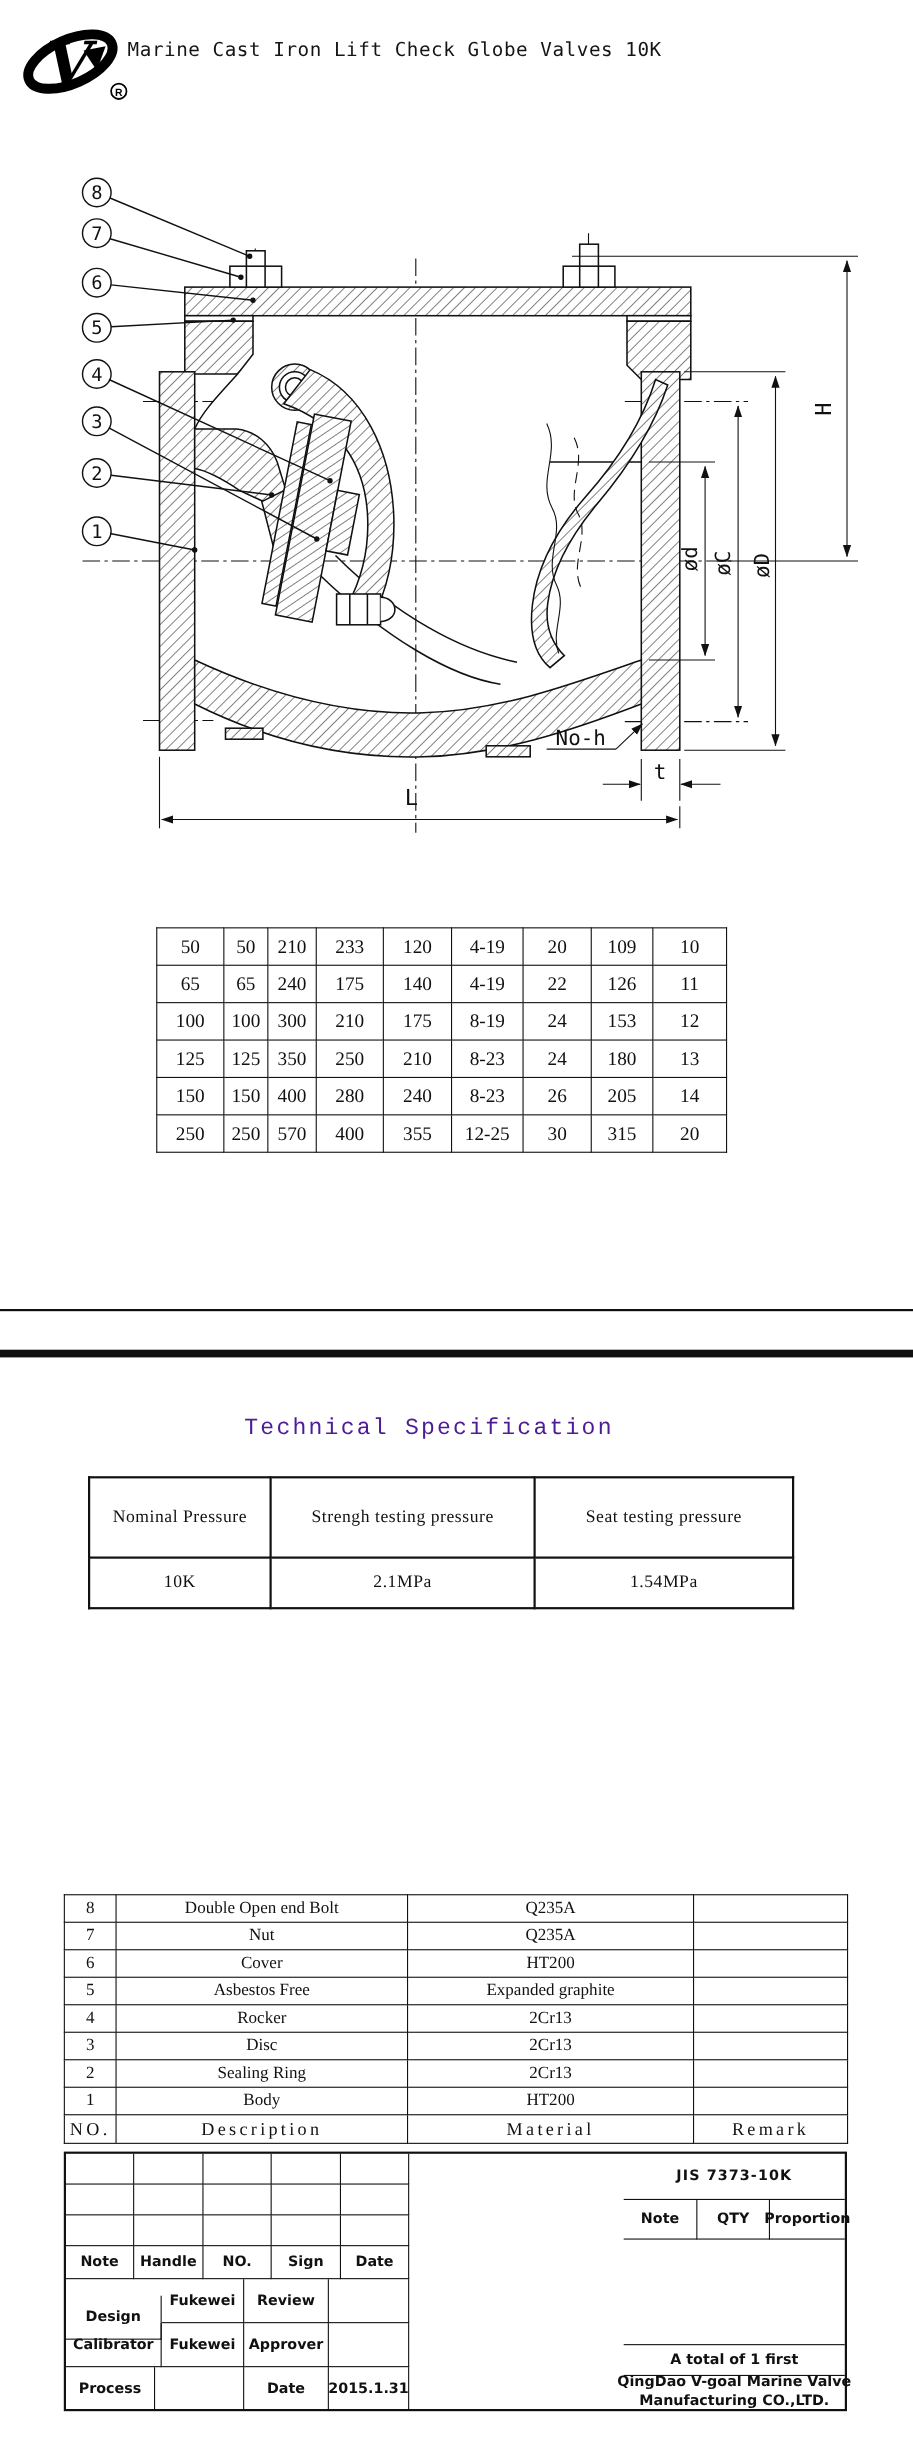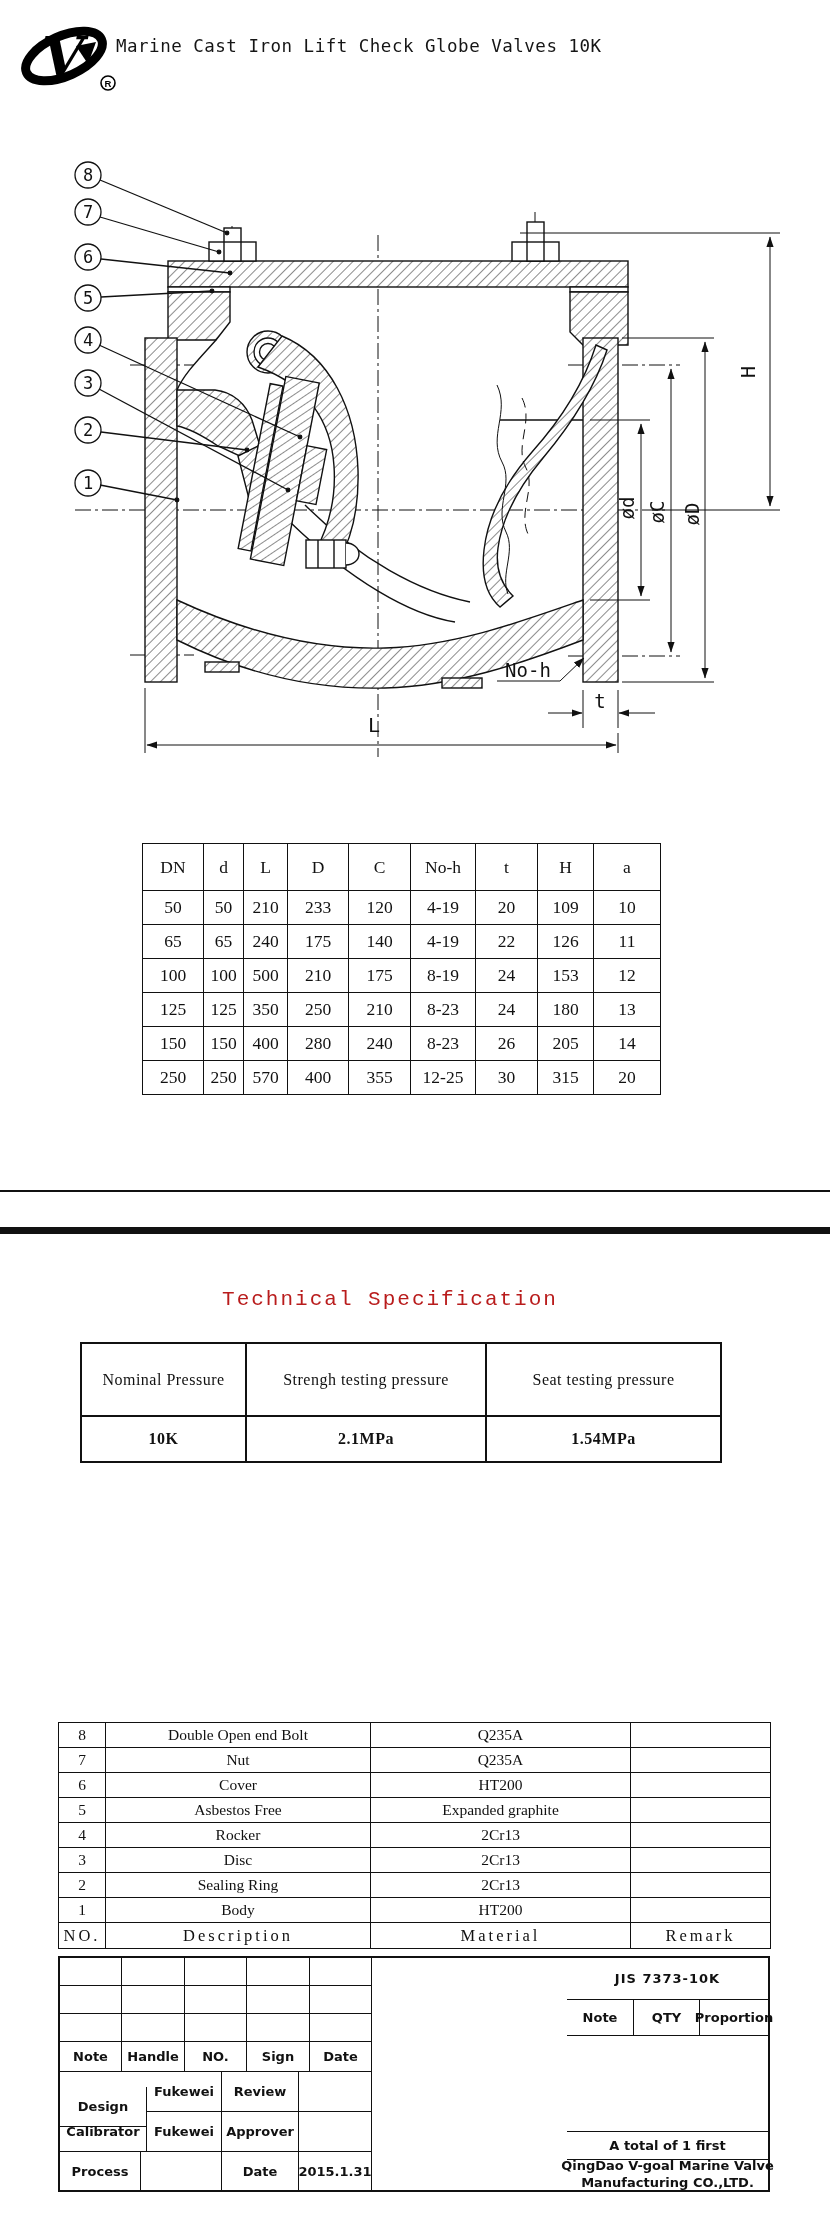--- a/index.html
+++ b/index.html
@@ -18,26 +18,26 @@
   table.dimtab th,table.dimtab td{border:1.6px solid #111;text-align:center;font-weight:400;padding:0;}
   table.dimtab tr.hd th{height:46px;}
   table.dimtab tr.dr td{height:33px;}
 
   
   #sep-thin{position:absolute;left:0;top:1190px;width:830px;height:2px;background:#111;}
   #sep-thick{position:absolute;left:0;top:1227px;width:830px;height:7px;background:#111;}
 
   
   #spec-title{position:absolute;left:0;top:1288px;width:780px;text-align:center;
-    font-family:"Liberation Mono",monospace;font-size:21px;letter-spacing:2px;color:#b91c1c;}
+    font-family:"Liberation Mono",monospace;font-size:21px;letter-spacing:2px;color:#4c1d95;}
   table.spectab{position:absolute;left:80px;top:1342px;width:640px;border-collapse:collapse;
     table-layout:fixed;font-family:"Liberation Serif",serif;font-size:16px;letter-spacing:.5px;}
   table.spectab th,table.spectab td{border:2px solid #111;text-align:center;font-weight:400;padding:0;}
   table.spectab tr.hd th{height:71px;}
-  table.spectab tr.dr td{height:44px;font-weight:bold;}
+  table.spectab tr.dr td{height:44px;}
 
   
   table.parts{position:absolute;left:58px;top:1722px;width:712px;border-collapse:collapse;
     table-layout:fixed;font-family:"Liberation Serif",serif;font-size:15.5px;}
   table.parts td{border:1.6px solid #111;text-align:center;padding:0;height:24px;}
   table.parts tr.ft td{height:25px;font-size:16.5px;letter-spacing:3px;}
 
   
   #tblock{position:absolute;left:58px;top:1956px;width:712px;height:236px;
     border:2px solid #111;box-sizing:border-box;}
@@ -257,31 +257,20 @@
       <col style="width:40px">
       <col style="width:44px">
       <col style="width:61px">
       <col style="width:62px">
       <col style="width:65px">
       <col style="width:62px">
       <col style="width:56px">
       <col style="width:67px">
     </colgroup>
   <tbody>
-      <tr class="hd">
-    <th>DN</th>
-        <th>d</th>
-        <th>L</th>
-        <th>D</th>
-        <th>C</th>
-        <th>No-h</th>
-        <th>t</th>
-        <th>H</th>
-        <th>a</th>
-  </tr>
   <tr class="dr">
         <td>50</td>
         <td>50</td>
         <td>210</td>
         <td>233</td>
         <td>120</td>
         <td>4-19</td>
         <td>20</td>
         <td>109</td>
         <td>10</td>
@@ -293,21 +282,21 @@
         <td>175</td>
         <td>140</td>
         <td>4-19</td>
         <td>22</td>
         <td>126</td>
         <td>11</td>
       </tr>
   <tr class="dr">
         <td>100</td>
         <td>100</td>
-        <td>500</td>
+        <td>300</td>
         <td>210</td>
         <td>175</td>
         <td>8-19</td>
         <td>24</td>
         <td>153</td>
         <td>12</td>
       </tr>
   <tr class="dr">
         <td>125</td>
         <td>125</td>

